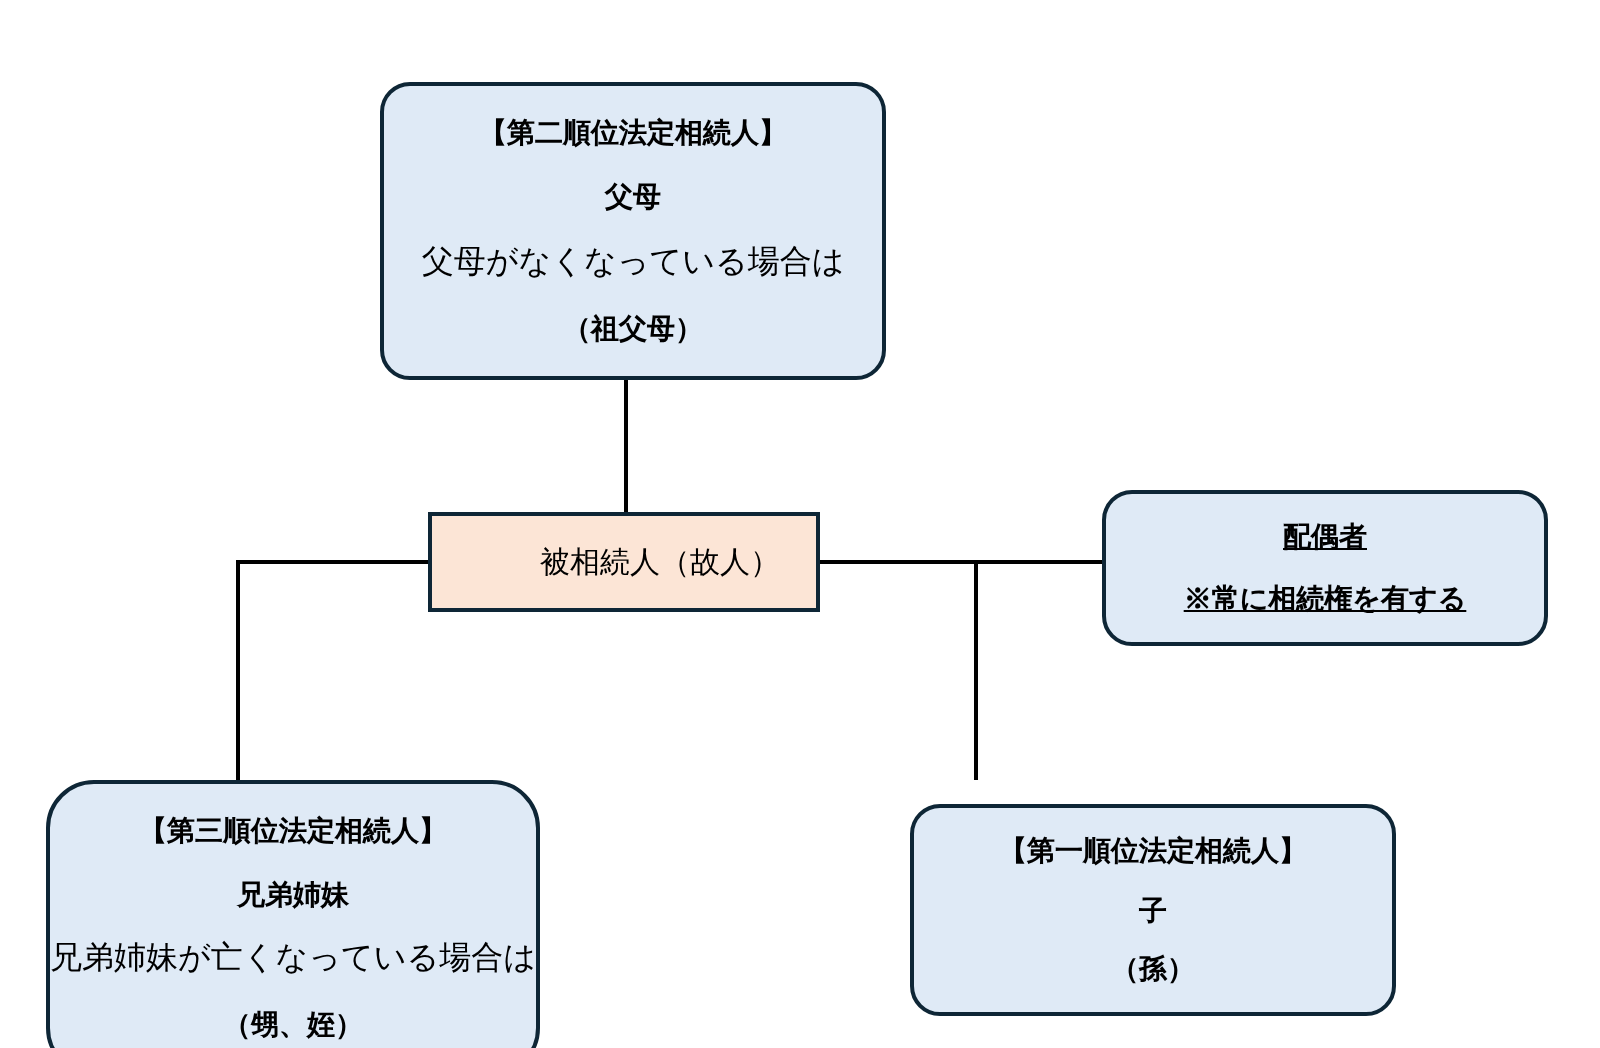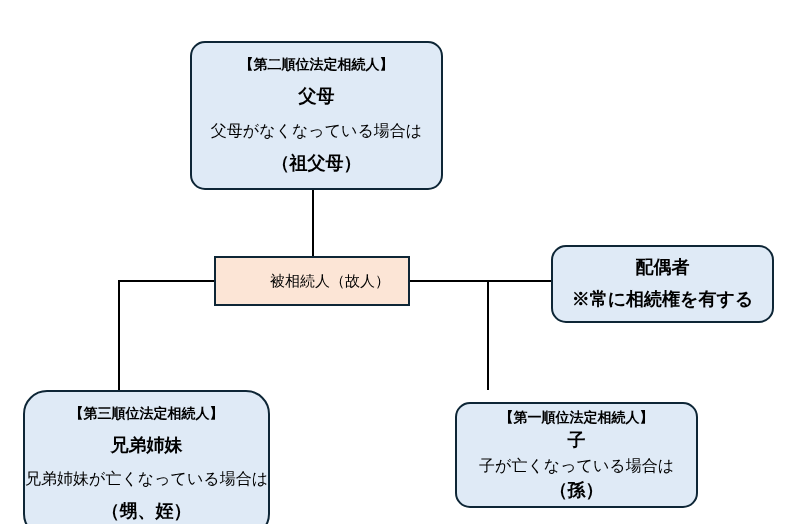--- a/index.html
+++ b/index.html
@@ -21,21 +21,21 @@
     border: 2px solid #0e2636;
     border-radius: 15px;
     display: flex;
     flex-direction: column;
     justify-content: space-evenly;
     align-items: center;
     text-align: center;
     z-index: 2;
   }
   .node .head   { font-size: 14px; font-weight: bold; line-height: 1.2; }
-  .node .strong { font-size: 18px; font-weight: bold; line-height: 1.2; }
+  .node .strong { font-size: 14px; font-weight: bold; line-height: 1.2; }
   .node .note   { font-size: 16px; font-weight: normal; line-height: 1.2; }
   
   .decedent {
     position: absolute;
     left: 214px; top: 228px;
     width: 196px; height: 50px;
     box-sizing: border-box;
     background: #fce5d6;
     border: 2px solid #0e2636;
     display: flex;
@@ -47,21 +47,21 @@
   }
   
   .line { position: absolute; background: #000000; z-index: 1; }
   .line-v-top   { left: 312px; top: 162px; width: 2px;  height: 68px; }
   .line-h-left  { left: 119px; top: 252px; width: 97px; height: 2px;  }
   .line-v-left  { left: 118px; top: 252px; width: 2px;  height: 110px; }
   .line-h-right { left: 408px; top: 252px; width: 145px; height: 2px; }
   .line-v-right { left: 487px; top: 252px; width: 2px;  height: 110px; }
   
   .node-second { left: 190px; top: 13px;  width: 253px; height: 149px; }
-  .node-spouse { left: 551px; top: 217px; width: 223px; height: 78px;  }
+  .node-spouse { left: 551px; top: 217px; width: 223px; height: 78px; text-decoration: underline;  }
   .node-third  { left: 23px;  top: 362px; width: 247px; height: 148px; border-radius: 24px; }
   .node-first  { left: 455px; top: 374px; width: 243px; height: 106px; text-align: right; }
 </style>
 </head>
 <body>
 
 <div class="canvas">
 
   <div class="line line-v-top"></div>
   <div class="line line-h-left"></div>
@@ -88,17 +88,16 @@
   <div class="node node-third">
     <div class="head">【第三順位法定相続人】</div>
     <div class="strong">兄弟姉妹</div>
     <div class="note">兄弟姉妹が亡くなっている場合は</div>
     <div class="strong">（甥、姪）</div>
   </div>
 
   <div class="node node-first">
     <div class="head">【第一順位法定相続人】</div>
     <div class="strong">子</div>
-    <div class="note">子が亡くなっている場合は</div>
     <div class="strong">（孫）</div>
   </div>
 
 </div>
 
 </body></html>

